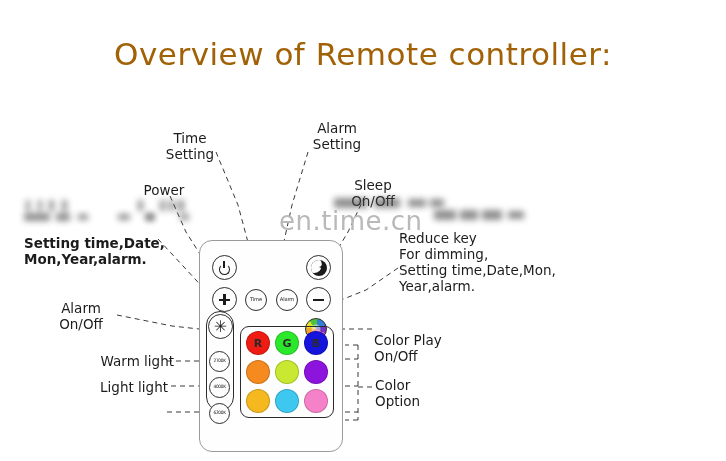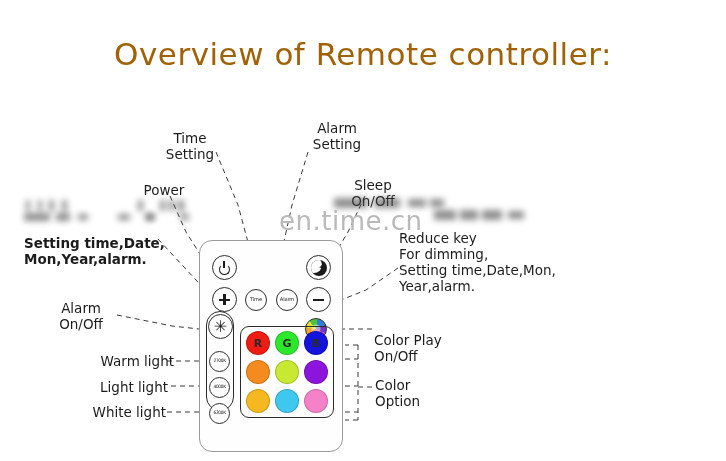--- a/index.html
+++ b/index.html
@@ -321,21 +321,20 @@
   <div class="label ctr" style="left:44px; top:300px; width:74px;">Alarm
 On/Off</div>
 
   <div class="label lf" style="left:374px; top:332px; width:110px;">Color Play
 On/Off</div>
 
   <div class="label rt" style="left:68px; top:353px; width:106px;">Warm light</div>
 
   <div class="label rt" style="left:58px; top:379px; width:110px;">Light light</div>
 
-  <div class="label rt" style="left:60px; top:404px; width:106px;">White light</div>
 
   <div class="label lf" style="left:375px; top:377px; width:86px;">Color
 Option</div>
 
   <div class="blur-band" style="left:22px; top:198px; width:190px; height:26px;">
     <div class="bar" style="left:4px;  top:2px;  width:4px;  height:11px;"></div>
     <div class="bar" style="left:16px; top:2px;  width:4px;  height:11px;"></div>
     <div class="bar" style="left:27px; top:2px;  width:5px;  height:11px;"></div>
     <div class="bar" style="left:40px; top:2px;  width:5px;  height:11px;"></div>
     <div class="bar" style="left:2px;  top:15px; width:26px; height:8px;"></div>

